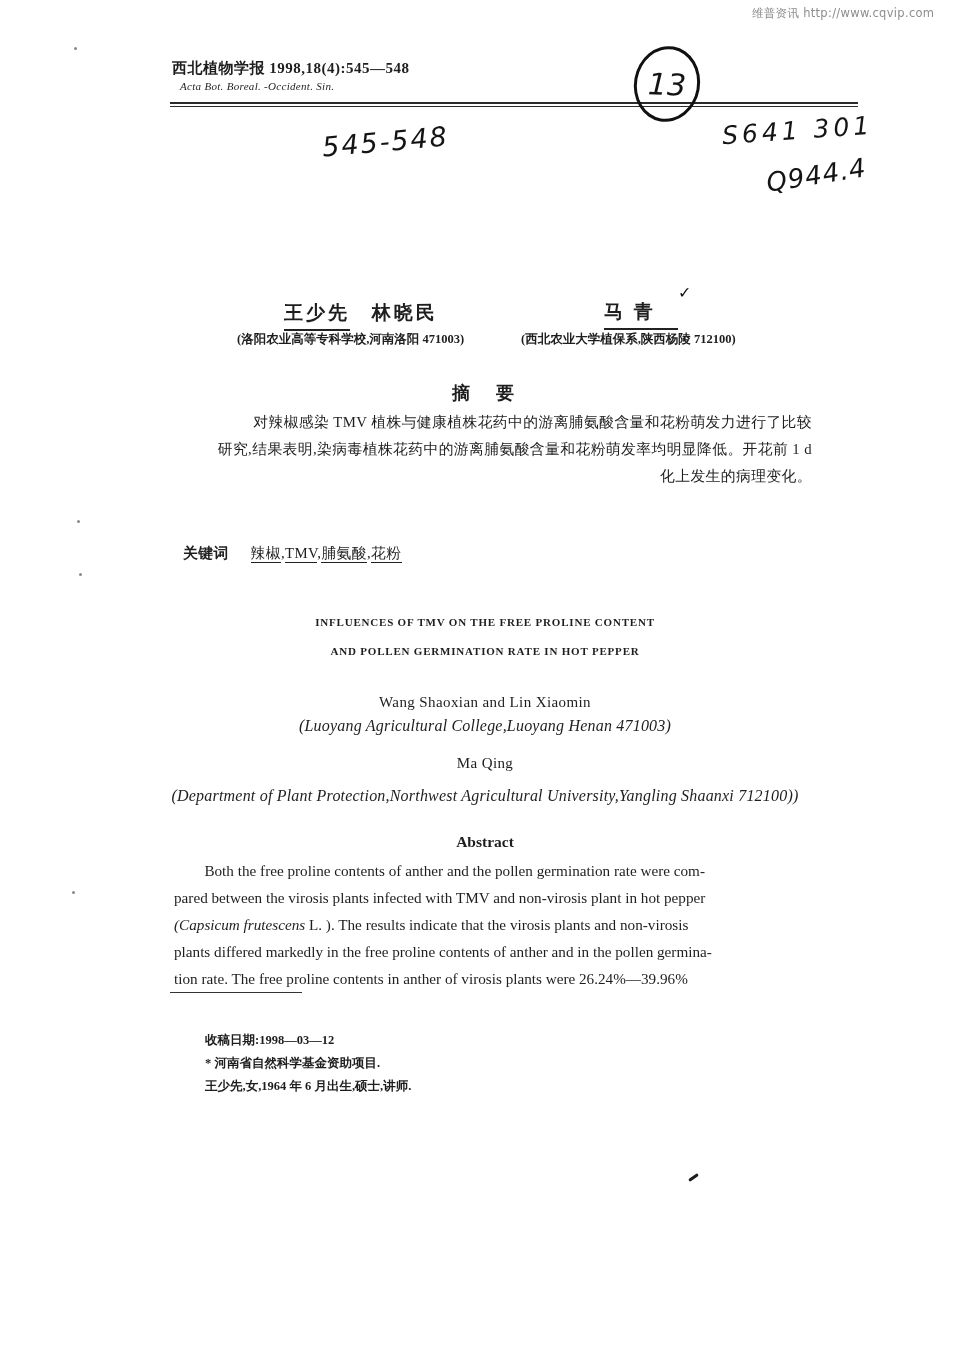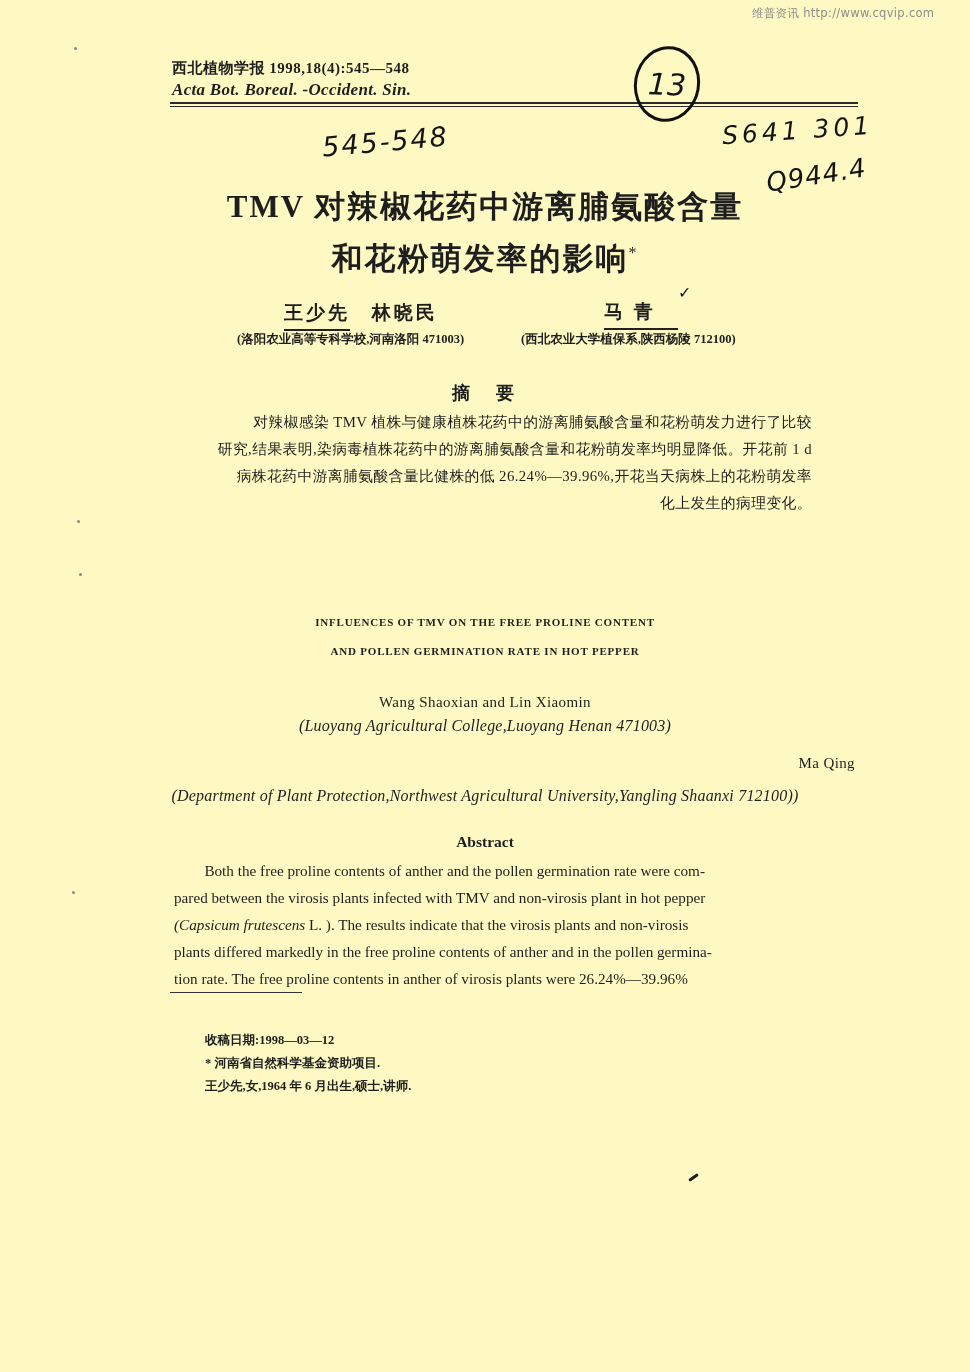--- a/index.html
+++ b/index.html
@@ -1,29 +1,29 @@
 <!DOCTYPE html>
 <html><head>
 <meta charset="utf-8">
 <style>
   * { margin:0; padding:0; box-sizing:border-box; }
   html,body { background:#e9e9e7; }
   .page {
     position:relative;
     width:970px; height:1372px;
-    background:#fef9c3;
+    background:#ffffff;
     font-family:"Liberation Serif","DejaVu Serif",serif;
     color:#1e1e1e;
     overflow:hidden;
     margin:0 auto;
   }
   .abs { position:absolute; }
   .watermark { font-family:"DejaVu Sans",sans-serif; font-size:11.5px; color:#8d8d8d; letter-spacing:0.3px; }
   .journal-cn { font-size:15px; font-weight:600; letter-spacing:0.5px; }
-  .journal-en { font-size:17px; font-weight:700; font-style:italic; letter-spacing:0.3px; }
+  .journal-en { font-size:11px; font-weight:400; font-style:italic; letter-spacing:0.3px;margin-left:8px; }
   .double-rule { border-top:2px solid #2b2b2b; border-bottom:1px solid #2b2b2b; height:5px; }
   .hand { font-family:"DejaVu Sans",sans-serif; font-style:italic; color:#141414; }
   .circle13 {
     border:3px solid #111; border-radius:50%;
     width:66px; height:76px; transform:rotate(10deg);
     display:flex; align-items:center; justify-content:center;
     background:transparent;
   }
   .circle13 span { font-size:30px; transform:rotate(-8deg); }
   .title-wrap { left:115px; top:184px; width:740px; text-align:center; }
@@ -62,53 +62,51 @@
   <div class="abs journal-en" style="left:172px; top:80px;">Acta Bot. Boreal. -Occident. Sin.</div>
   <div class="abs double-rule" style="left:170px; top:102px; width:688px;"></div>
 
   <div class="abs circle13" style="left:634px; top:46px;">
     <span class="hand">13</span>
   </div>
   <div class="abs hand" style="left:722px; top:116px; font-size:25px; transform:rotate(-4deg); letter-spacing:4px;">S641 301</div>
   <div class="abs hand" style="left:322px; top:126px; font-size:27px; transform:rotate(-5deg); letter-spacing:2px;">545-548</div>
   <div class="abs hand" style="left:766px; top:160px; font-size:26px; transform:rotate(-9deg); letter-spacing:1px;">Q944.4</div>
 
-  <div class="abs title-wrap">
-    <div class="title-line">TMV 对辣椒花药中游离脯氨酸含量</div>
-    <div class="title-line"><span>和花粉萌发率的影响</span><sup>*</sup></div>
-  </div>
 
   <div class="abs cn-names" style="left:284px; top:300px;">
     <span class="u-hand">王少先</span>
     <span style="margin-left:14px;">林晓民</span>
   </div>
   <div class="abs check" style="left:678px; top:283px;">✓</div>
   <div class="abs cn-names" style="left:604px; top:299px;">
     <span class="u-hand" style="padding-right:22px; border-bottom-width:2.2px;">马  青</span>
   </div>
   <div class="abs affil-cn" style="left:237px; top:331px;">(洛阳农业高等专科学校,河南洛阳 471003)</div>
   <div class="abs affil-cn" style="left:521px; top:331px;">(西北农业大学植保系,陕西杨陵 712100)</div>
 
   <div class="abs sec-head-cn" style="left:115px; top:381px; width:740px; text-align:center;">摘　要</div>
   <div class="abs cn-abstract" style="left:180px; top:409px;text-align:right;">
     <div class="indent">对辣椒感染 TMV 植株与健康植株花药中的游离脯氨酸含量和花粉萌发力进行了比较</div>
     <div>研究,结果表明,染病毒植株花药中的游离脯氨酸含量和花粉萌发率均明显降低。开花前 1 d</div>
-    <div>病株花药中游离脯氨酸含量比健株的低 26.24%—39.96%,开花当天病株上的花粉萌发率</div>
     <div>化上发生的病理变化。</div>
   </div>
 
+  <div class="abs cn-abstract" style="left:183px; top:540px;">
+    <span class="kw-label">关键词</span><span class="kw">辣椒</span><span>,</span><span class="kw">TMV</span><span>,</span><span class="kw">脯氨酸</span><span>,</span><span class="kw">花粉</span>
+  </div>
 
   <div class="abs center-col" style="top:608px;">
     <div class="en-title">INFLUENCES OF TMV ON THE FREE PROLINE CONTENT</div>
     <div class="en-title">AND POLLEN GERMINATION RATE IN HOT PEPPER</div>
   </div>
 
   <div class="abs center-col en-authors" style="top:694px;">Wang Shaoxian and Lin Xiaomin</div>
   <div class="abs center-col en-affil" style="top:717px;">(Luoyang Agricultural College,Luoyang Henan 471003)</div>
-  <div class="abs center-col en-authors" style="top:755px;text-align:right;">Ma Qing</div>
+  <div class="abs center-col en-authors" style="top:755px;">Ma Qing</div>
   <div class="abs center-col en-affil" style="top:787px;text-align:center;">(Department of Plant Protection,Northwest Agricultural University,Yangling Shaanxi 712100))</div>
 
   <div class="abs center-col en-abs-head" style="top:833px;">Abstract</div>
   <div class="abs en-abstract" style="left:174px; top:857px;">
     <div class="indent">Both the free proline contents of anther and the pollen germination rate were com-</div>
     <div>pared between the virosis plants infected with TMV and non-virosis plant in hot pepper</div>
     <div><span class="italic">(Capsicum frutescens</span><span> L. ). The results indicate that the virosis plants and non-virosis</span></div>
     <div>plants differed markedly in the free proline contents of anther and in the pollen germina-</div>
     <div>tion rate. The free proline contents in anther of virosis plants were 26.24%—39.96%</div>
   </div>

